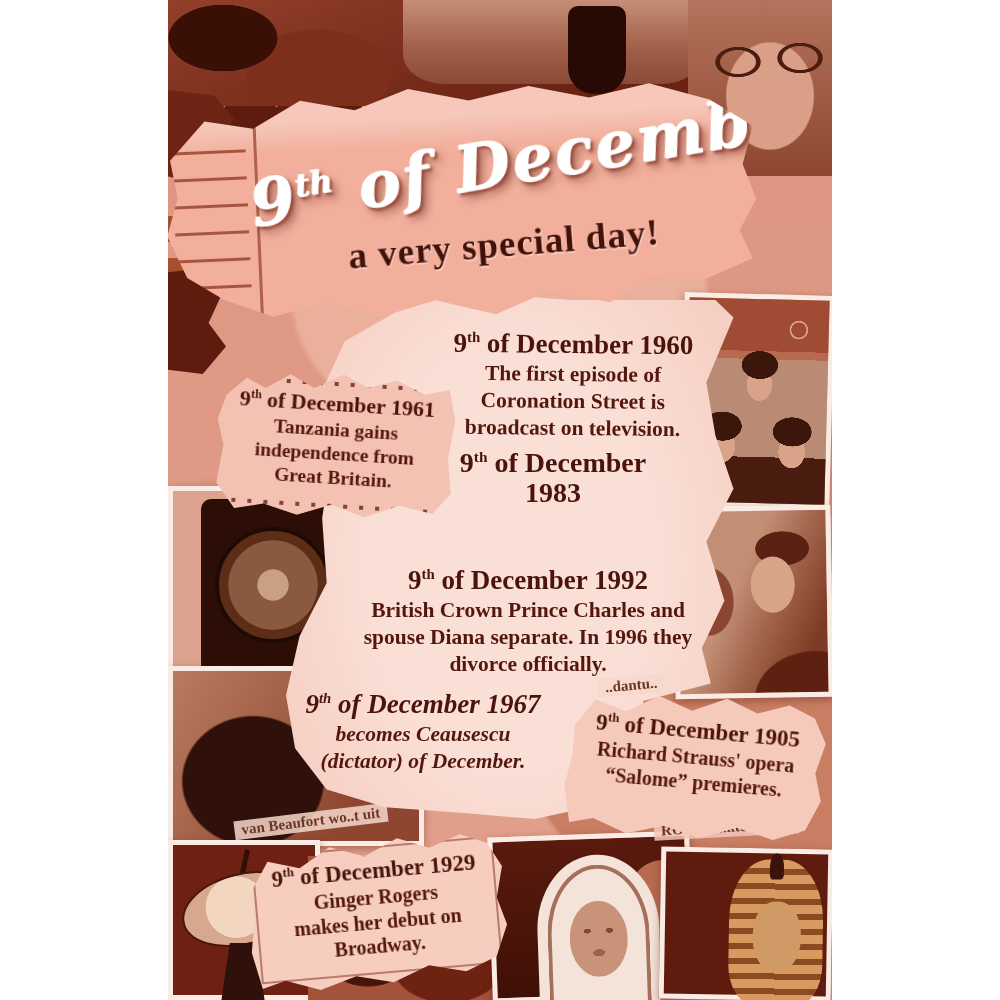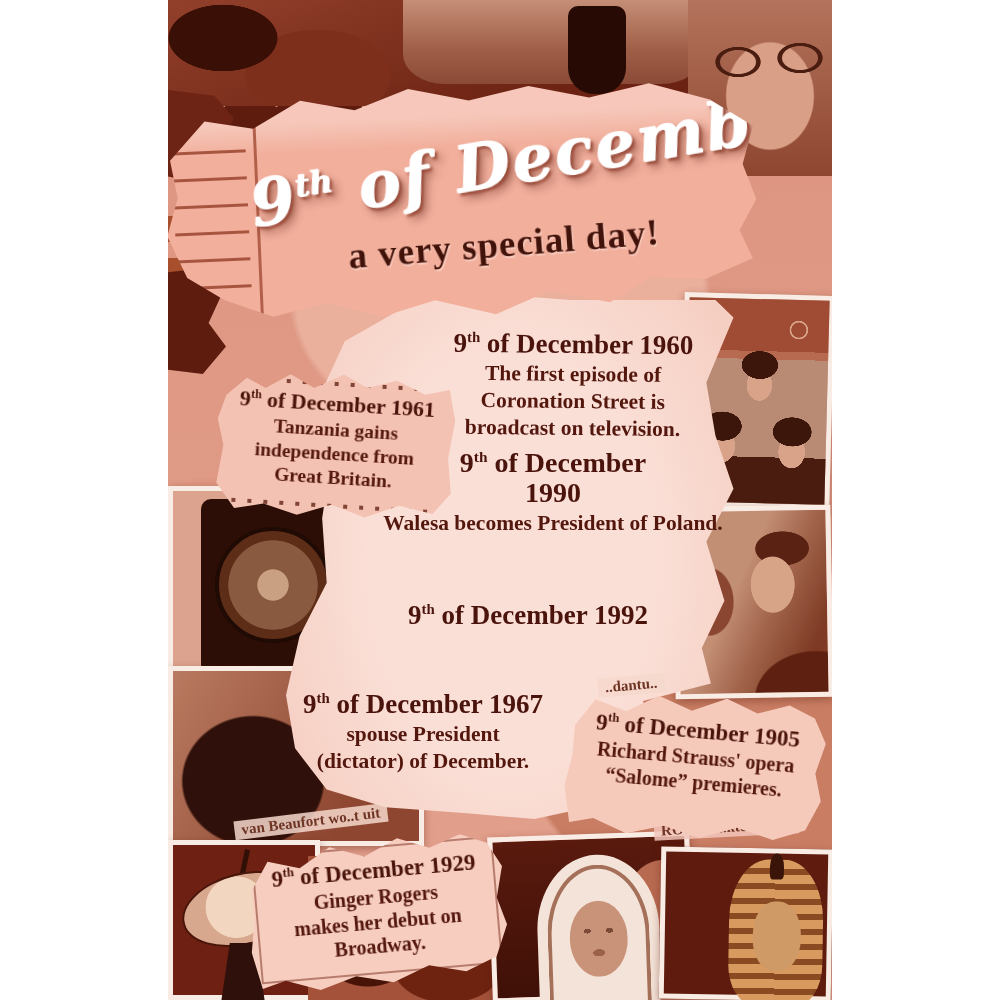--- a/index.html
+++ b/index.html
@@ -169,22 +169,22 @@
   .ev-heading sup { font-size:55%; vertical-align:super; }
   .ev-year2 { font-weight:bold; white-space:nowrap; line-height:1.05; }
   .ev-body { margin-top:2px; line-height:1.24; }
   .ev-body div { font-weight:bold; white-space:nowrap; color:#54170e; }
 
   .e1960 { left:225px; top:329px; width:360px; transform:rotate(.6deg); }
   .e1960 .ev-heading { font-size:27px; }  .e1960 .ev-body { font-size:21.5px; }
   .e1990 { left:160px; top:447px; width:450px; }
   .e1990 .ev-heading, .e1990 .ev-year2 { font-size:28px; }  .e1990 .ev-body { font-size:21.5px; }
   .e1992 { left:140px; top:565px; width:440px; }
-  .e1992 .ev-heading { font-size:27px;margin-top:35px; }  .e1992 .ev-body { font-size:21.5px; }
-  .e1967 { left:85px; top:689px; width:340px; }
+  .e1992 .ev-heading { font-size:27px; }  .e1992 .ev-body { font-size:21.5px; }
+  .e1967 { left:85px; top:689px; width:340px;font-style:italic; }
   .e1967 .ev-heading { font-size:27px; }  .e1967 .ev-body { font-size:21.5px; }
 
   .paper { position:absolute; z-index:5; text-align:center; color:#4a130b;
     filter:drop-shadow(2px 4px 4px rgba(100,30,18,.45)); }
   .paper .ev-heading { font-size:22px; }
   .paper .ev-body { font-size:19.5px; margin-top:1px; }
   .p1961 { left:46px; top:368px; width:242px; height:152px; transform:rotate(3.5deg);
     background:#f4c2b2; padding-top:24px;
     clip-path:polygon(4% 22%,12% 10%,20% 16%,30% 6%,40% 14%,52% 4%,62% 12%,74% 6%,86% 14%,96% 10%,99% 30%,97% 55%,99% 78%,92% 92%,78% 88%,64% 97%,50% 90%,36% 98%,22% 92%,10% 96%,2% 80%,4% 55%,1% 38%); }
   .perf { position:absolute; left:6%; width:88%; height:8px;
@@ -267,34 +267,38 @@
       <div class="ev-heading"><span>9</span><sup>th</sup><span> of December 1960</span></div>
       <div class="ev-body">
         <div>The first episode of</div>
         <div>Coronation Street is</div>
         <div>broadcast on television.</div>
       </div>
     </div>
 
     <div class="event e1990">
       <div class="ev-heading"><span>9</span><sup>th</sup><span> of December</span></div>
-      <div class="ev-year2">1990</div>
-      <div class="ev-body">
-        <div>Walesa becomes President of Poland.</div>
+      <div class="ev-year2">1983</div>
+      <div class="ev-body">
       </div>
     </div>
 
     <div class="event e1992">
       <div class="ev-heading"><span>9</span><sup>th</sup><span> of December 1992</span></div>
+      <div class="ev-body">
+        <div>British Crown Prince Charles and</div>
+        <div>spouse Diana separate. In 1996 they</div>
+        <div>divorce officially.</div>
+      </div>
     </div>
 
     <div class="event e1967">
       <div class="ev-heading"><span>9</span><sup>th</sup><span> of December 1967</span></div>
       <div class="ev-body">
-        <div>spouse President</div>
+        <div>becomes Ceausescu</div>
         <div>(dictator) of December.</div>
       </div>
     </div>
 
     <div class="paper p1961">
       <div class="perf top"></div>
       <div class="ev-heading"><span>9</span><sup>th</sup><span> of December 1961</span></div>
       <div class="ev-body">
         <div>Tanzania gains</div>
         <div>independence from</div>

